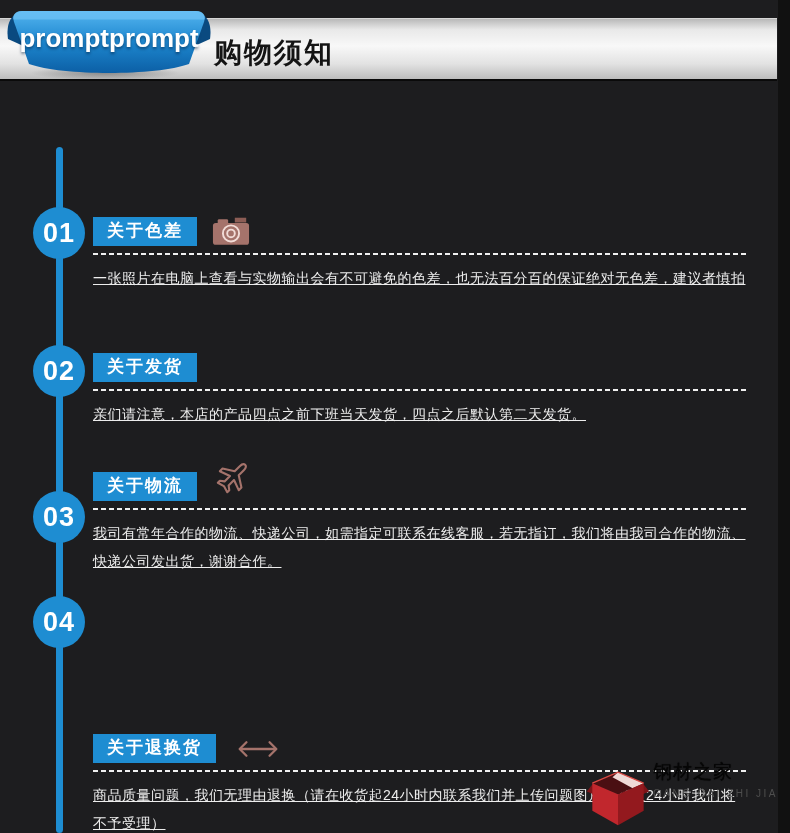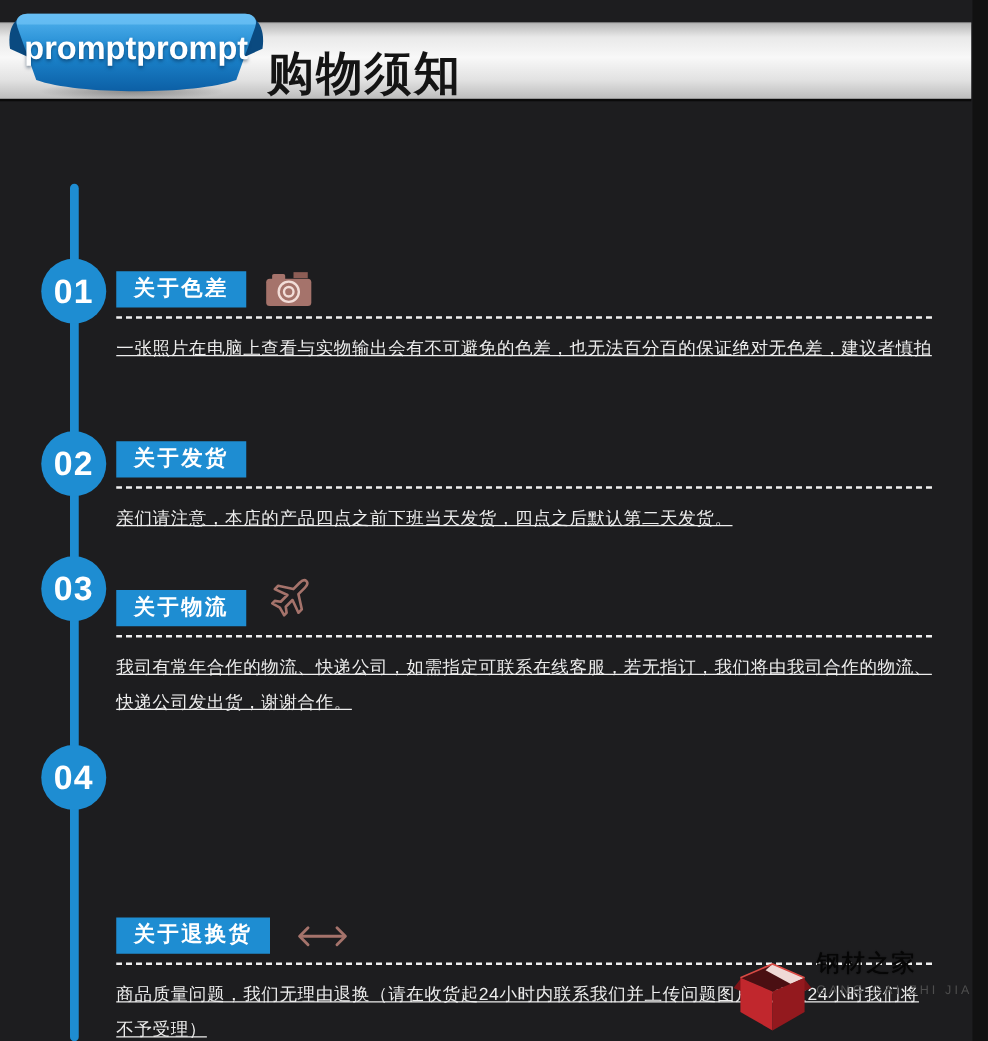--- a/index.html
+++ b/index.html
@@ -12,21 +12,21 @@
   }
   
   .header-bar{
     position:absolute;left:0;top:18px;width:777px;height:60px;
     background:linear-gradient(180deg,#b9b9b9 0%,#e9e9e9 18%,#f8f8f8 45%,#e2e2e2 75%,#bcbcbc 100%);
     border-top:1px solid #d5d5d5;
     box-shadow:0 2px 0 #0a0a0a;
   }
   .page-title{
     position:absolute;left:214px;top:34px;
-    font-size:37px;font-weight:600;color:#141414;letter-spacing:2px;
+    font-size:28px;font-weight:600;color:#141414;letter-spacing:2px;
   }
   .ribbon{position:absolute;left:6px;top:3px;width:206px;height:78px;}
   .ribbon-text{
     position:absolute;left:0;top:20px;width:206px;
     text-align:center;color:#ffffff;font-size:26px;font-weight:bold;
     letter-spacing:0px;text-shadow:0 2px 3px rgba(0,30,60,.55);
     font-family:"Liberation Sans","DejaVu Sans",sans-serif;
   }
   .ribbon-shadow{
     position:absolute;left:30px;top:66px;width:150px;height:14px;border-radius:50%;
@@ -93,21 +93,21 @@
       <path d="M16,8 L190,8 C197,8 200,13 198,19 L183,61 C150,73 56,73 23,61 L8,19 C6,13 9,8 16,8 Z" fill="url(#rg)"></path>
       <path d="M16,8 L190,8 C197,8 200,13 198.5,16.5 L7.5,16.5 C6,13 9,8 16,8 Z" fill="#6ec2f5" opacity="0.75"></path>
     </svg>
     <div class="ribbon-text">promptprompt</div>
   </div>
   <div class="page-title">购物须知</div>
 
   <div class="v-line"></div>
   <div class="num-circle" style="top:207px">01</div>
   <div class="num-circle" style="top:345px">02</div>
-  <div class="num-circle" style="top:445px">03</div>
+  <div class="num-circle" style="top:491px">03</div>
   <div class="num-circle" style="top:596px">04</div>
 
   <div class="section" style="top:217px">
     <div class="sec-head">
       <div class="sec-label">关于色差</div>
       <span class="sec-icon">
         <svg width="38" height="29" viewBox="0 0 40 30">
           <rect x="24" y="0.5" width="12" height="5" fill="#8c5d55"></rect>
           <rect x="6" y="2" width="11" height="6" rx="1.5" fill="#a5736b"></rect>
           <rect x="1" y="6" width="38" height="23" rx="3" fill="#a5736b"></rect>

